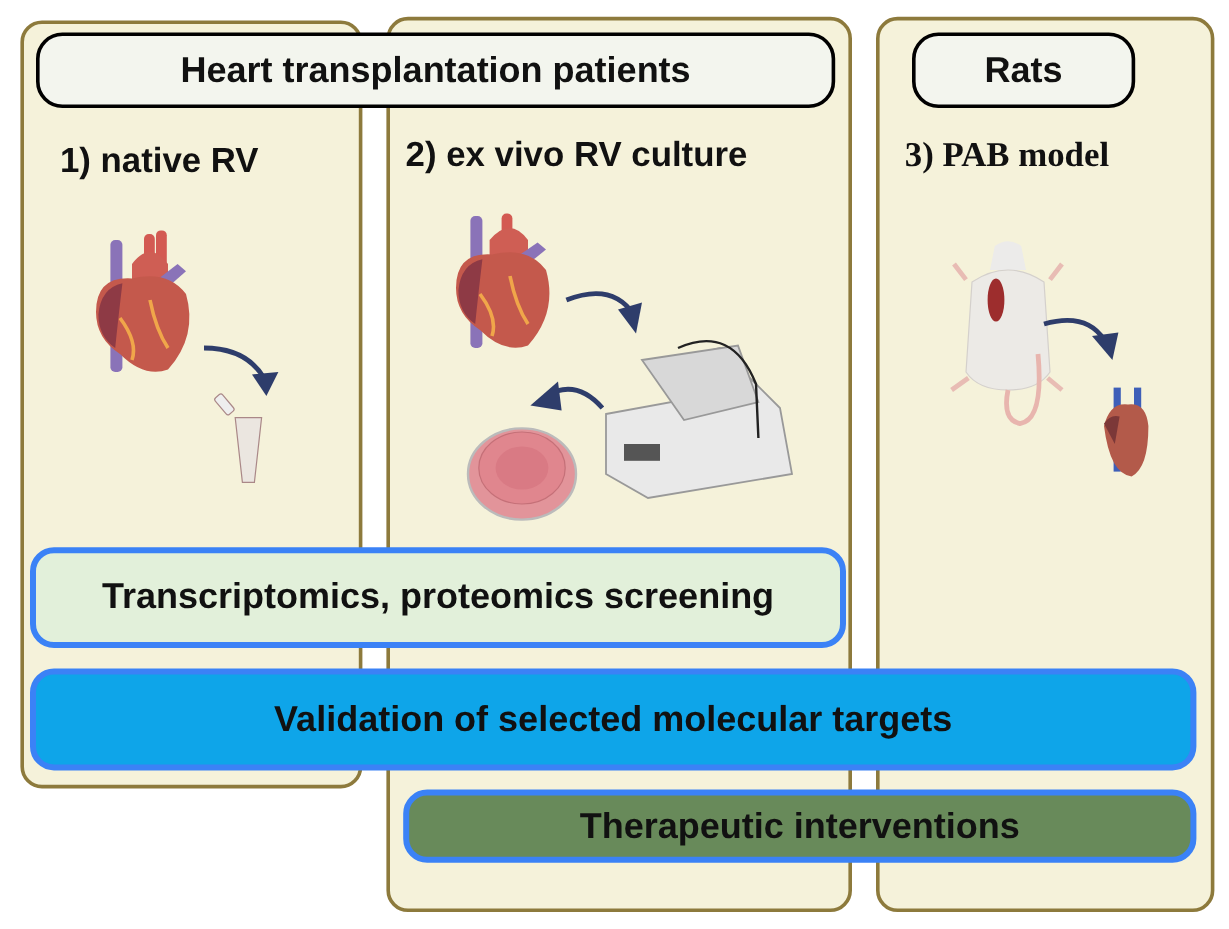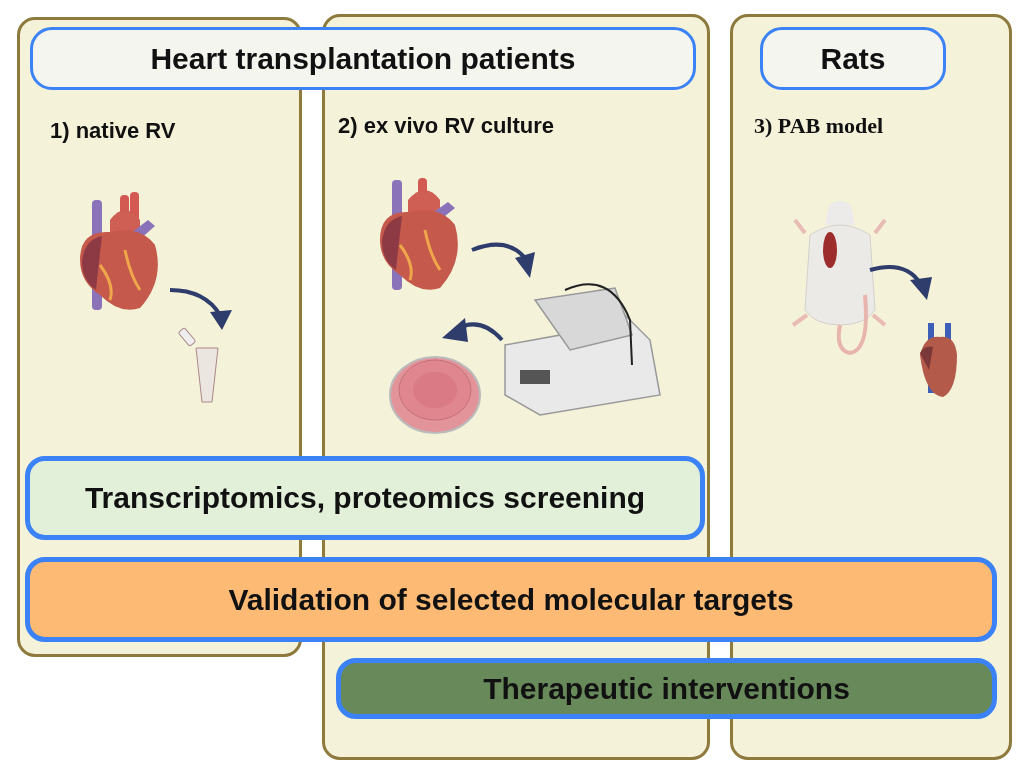--- a/index.html
+++ b/index.html
@@ -3,36 +3,36 @@
 <meta charset="utf-8">
 <style>
   html, body { margin: 0; padding: 0; background: #ffffff; }
   body { width: 1024px; height: 774px; position: relative; overflow: hidden;
          font-family: "Liberation Sans", "DejaVu Sans", sans-serif; }
   .panel { position: absolute; background: #f5f2da; border: 3px solid #8d7a3c;
            border-radius: 18px; box-sizing: border-box; }
   #panel-1 { left: 17px; top: 17px; width: 285px; height: 640px; }
   #panel-2 { left: 322px; top: 14px; width: 388px; height: 746px; }
   #panel-3 { left: 730px; top: 14px; width: 282px; height: 746px; }
-  .header-pill { position: absolute; background: #f3f5ee; border: 3px solid #3b82f6;
+  .header-pill { position: absolute; background: #f3f5ee; border: 3px solid #000000;
                  border-radius: 22px; box-sizing: border-box; display: flex;
                  align-items: center; justify-content: center; font-weight: bold;
                  font-size: 30px; color: #111; }
   #header-human { left: 30px; top: 27px; width: 666px; height: 63px; }
   #header-rats { left: 760px; top: 27px; width: 186px; height: 63px; }
-  .sub-title { position: absolute; font-weight: bold; font-size: 22px; color: #111; white-space: nowrap; }
+  .sub-title { position: absolute; font-weight: bold; font-size: 29px; color: #111; white-space: nowrap; }
   #title-1 { left: 50px; top: 118px; }
   #title-2 { left: 338px; top: 113px; }
   #title-3 { left: 754px; top: 113px; font-family: Liberation Serif, serif; }
   .bar { position: absolute; border: 5px solid #3b82f6; border-radius: 20px;
          box-sizing: border-box; display: flex; align-items: center;
          justify-content: center; font-weight: bold; font-size: 30px; color: #111;
          white-space: nowrap; }
   #bar-screening { left: 25px; top: 456px; width: 680px; height: 84px; background: #e2f0da; }
-  #bar-validation { left: 25px; top: 557px; width: 972px; height: 85px; background: #fdba74; }
+  #bar-validation { left: 25px; top: 557px; width: 972px; height: 85px; background: #0ea5e9; }
   #bar-therapeutic { left: 336px; top: 658px; width: 661px; height: 61px; background: #688a5a; }
   .illus { position: absolute; }
 </style>
 </head>
 <body>
 
 <div class="panel" id="panel-1"></div>
 <div class="panel" id="panel-2"></div>
 <div class="panel" id="panel-3"></div>
 

